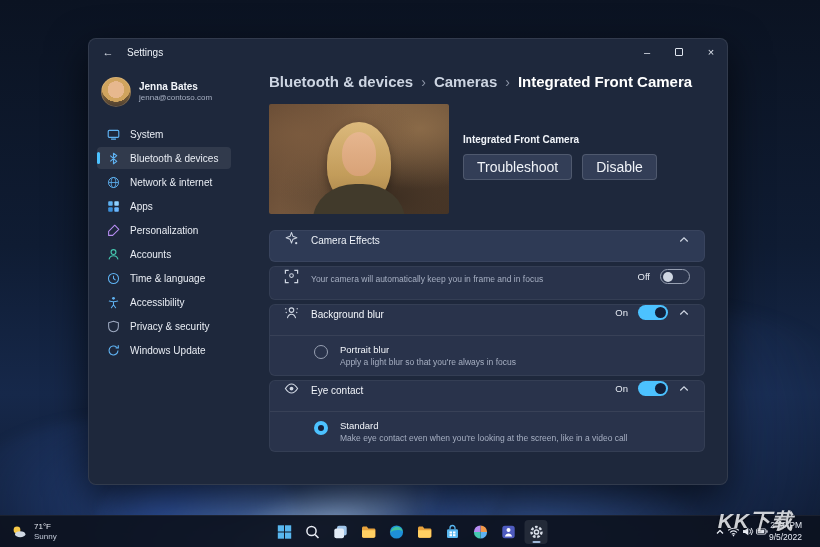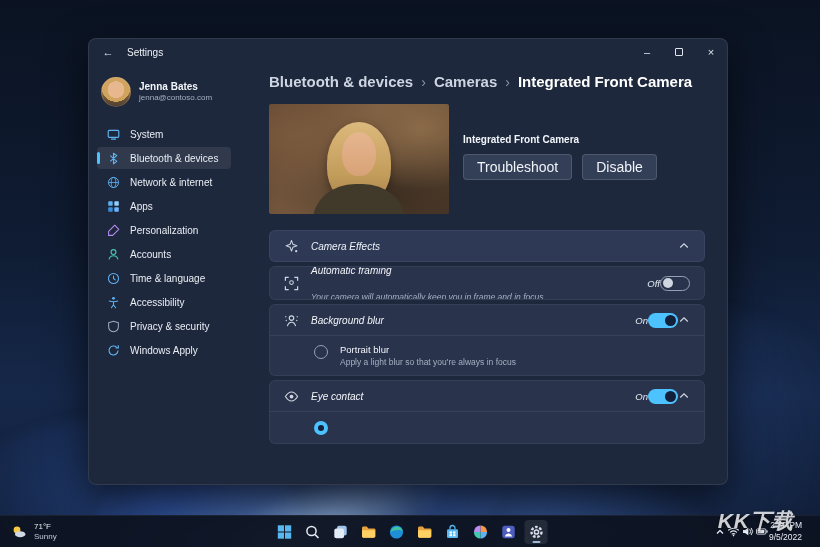--- a/index.html
+++ b/index.html
@@ -91,28 +91,28 @@
   .preview-info{margin-left:14px;padding-top:30px;}
   .camera-name{font-size:10px;font-weight:bold;color:#f2f5fa;}
   .camera-buttons{margin-top:9px;display:flex;gap:10px;}
   .btn{background:#333e57;border:1px solid rgba(255,255,255,.14);border-radius:4px;
     color:#f0f3f8;font-size:14px;padding:4px 13px;font-family:"Liberation Sans",sans-serif;}
 
   
   .cards{margin-top:16px;display:flex;flex-direction:column;gap:4px;}
   .card{background:#29334b;border:1px solid rgba(255,255,255,.055);border-radius:6px;overflow:hidden;}
   .card.header-card{background:#2e3a55;}
-  .row{display:flex;align-items:center;padding:15px 14px;gap:12px;font-style:italic;}
+  .row{display:flex;align-items:flex-end;padding:15px 14px;gap:12px;}
   .section-head{height:28px;font-size:10px;color:#eef2f8;}
   .setting-row{height:32px;}
   .group-head{height:17px;border-bottom:1px solid rgba(255,255,255,.07);}
   .texts{flex:1;min-width:0;}
   .t{font-size:10px;color:#f2f5fa;}
   .d{font-size:8.5px;color:#a6afc2;margin-top:16px;}
-  .row-right{display:flex;align-items:center;}
+  .row-right{display:flex;align-items:center;gap:10px;}
   .state-label{font-size:9.5px;color:#e6ebf3;}
   .row-ic{width:15px;height:15px;flex:0 0 15px;}
   .chev{width:12px;height:12px;}
   .head-title{flex:1;font-size:10px;}
 
   .toggle{width:30px;height:15px;border-radius:8px;position:relative;flex:0 0 30px;}
   .toggle.on{background:#4cc2ff;}
   .toggle.on .knob{position:absolute;right:2px;top:2px;width:11px;height:11px;border-radius:50%;background:#13203a;}
   .toggle.off{border:1px solid #97a0b2;background:transparent;}
   .toggle.off .knob{position:absolute;left:2px;top:1.5px;width:10px;height:10px;border-radius:50%;background:#cfd6e2;}
@@ -244,21 +244,21 @@
           <svg class="nav-ic" viewBox="0 0 16 16">
               <path d="M8 1.5l6 2v4.5c0 3.5-2.5 6-6 6.5-3.5-.5-6-3-6-6.5V3.5z" fill="none" stroke="#9aa6bd" stroke-width="1.3" stroke-linejoin="round"></path>
             </svg>
           <span>Privacy &amp; security</span>
         </div>
         <div class="nav-item">
           <svg class="nav-ic" viewBox="0 0 16 16">
               <path d="M13.5 8a5.5 5.5 0 1 1-1.6-3.9" fill="none" stroke="#5fb2f2" stroke-width="1.4"></path>
               <path d="M13.9 1.6v3.2h-3.2" fill="none" stroke="#5fb2f2" stroke-width="1.4"></path>
             </svg>
-          <span>Windows Apply</span>
+          <span>Windows Update</span>
         </div>
       </div>
     </div>
 
     <div class="content">
 
       <div class="breadcrumb">
         <span class="crumb">Bluetooth &amp; devices</span>
         <span class="crumb-sep">›</span>
         <span class="crumb">Cameras</span>
@@ -361,20 +361,24 @@
               <div class="toggle on">
                   <div class="knob"></div>
                 </div>
               <svg class="chev" viewBox="0 0 16 16">
                   <path d="M3 10l5-5 5 5" stroke="#cfd6e2" stroke-width="1.6" fill="none"></path>
                 </svg>
             </div>
           </div>
           <div class="option-row">
             <div class="radio selected"></div>
+            <div class="texts">
+              <div class="opt-t">Standard</div>
+              <div class="opt-d">Make eye contact even when you're looking at the screen, like in a video call</div>
+            </div>
           </div>
         </div>
 
       </div>
     </div>
   </div>
 </div>
 
 <div class="taskbar">
 

